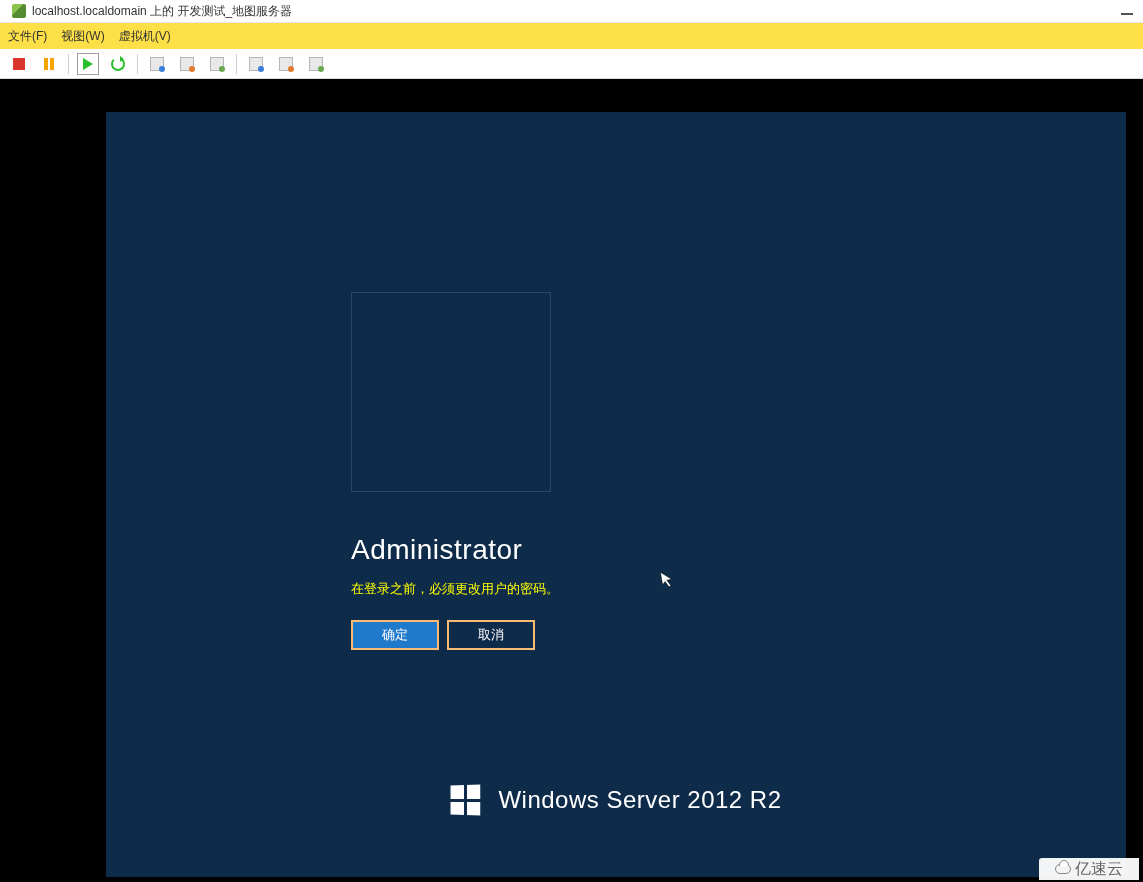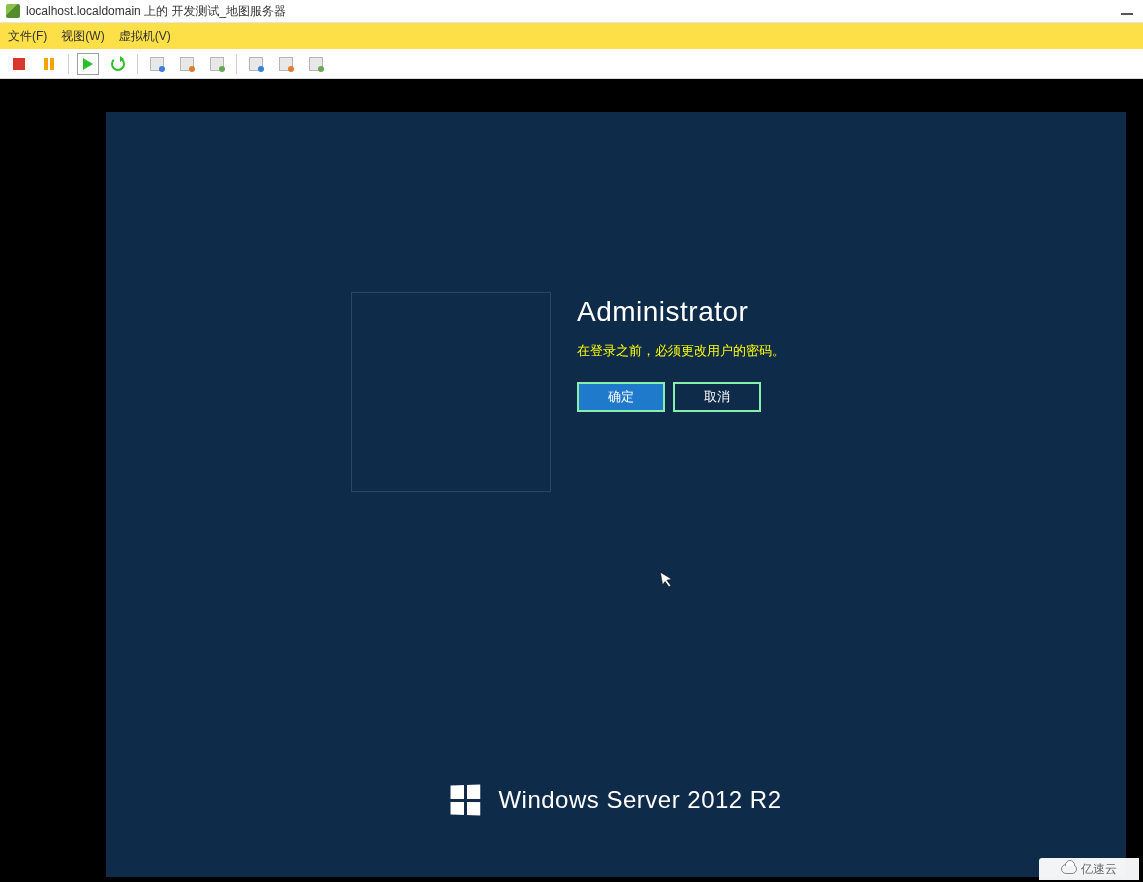--- a/index.html
+++ b/index.html
@@ -10,21 +10,21 @@
     height: 882px;
     overflow: hidden;
     position: relative;
   }
   .titlebar {
     height: 23px;
     background: #ffffff;
     display: flex;
     align-items: center;
     justify-content: space-between;
-    padding: 0 4px 0 6px;
+    padding: 0 4px 0 12px;
     font-size: 12px;
     border-bottom: 1px solid #e5e5e5;
   }
   .titlebar-left { display: flex; align-items: center; gap: 6px; }
   .app-icon {
     width: 14px; height: 14px;
     background: linear-gradient(135deg, #8bc34a 40%, #558b2f 40%);
     border-radius: 2px;
     display: inline-block;
   }
@@ -95,35 +95,35 @@
     width: 100%; height: 803px; background: #000; position: relative;
   }
   .guest-screen {
     position: absolute; left: 106px; top: 33px;
     width: 1020px; height: 765px;
     background: #0f2b4a;
     overflow: hidden;
   }
   .login-box {
     position: absolute; left: 245px; top: 180px;
-    display: flex; gap: 26px;
+    display: flex; gap: 38px; flex-direction: column;
   }
   .avatar {
     width: 200px; height: 200px; border: 1px solid #2a4763;
   }
   .login-right { padding-top: 4px; }
   .username {
     color: #ffffff; font-size: 28px; font-weight: 300; letter-spacing: 0.5px;
   }
   .warn {
     color: #ffff00; font-size: 13px; margin-top: 14px;
   }
   .btn-row { display: flex; gap: 8px; margin-top: 22px; }
   .win-btn {
-    width: 88px; height: 30px; border: 2px solid #86efac;
+    width: 88px; height: 30px; border: 2px solid #fdba74;
     color: #ffffff; font-size: 13px; display: flex; align-items: center; justify-content: center;
     background: transparent;
   }
   .win-btn.primary { background: #1f7acc; }
   .cursor {
     position: absolute; left: 555px; top: 458px; color: #fff; font-size: 16px;
     transform: rotate(-10deg);
   }
   .brand {
     position: absolute; bottom: 62px; width: 100%;
@@ -135,21 +135,21 @@
     transform: perspective(80px) rotateY(-8deg);
   }
   .winlogo div { background: #fff; }
   .brand-text { font-size: 24px; font-weight: 300; letter-spacing: 0.5px; margin-left: 6px; }
   .brand-text .thin { font-weight: 300; }
   .brand-text .semi { font-weight: 400; }
   .watermark {
     position: absolute; right: 4px; bottom: 2px;
     width: 100px; height: 22px; background: rgba(255,255,255,0.95);
     border-radius: 3px 0 0 0; display: flex; align-items: center; justify-content: center;
-    gap: 4px; font-size: 12px; color: #666;
+    gap: 4px; font-size: 16px; color: #666;
   }
   .watermark .cloud {
     width: 16px; height: 10px; border: 1.5px solid #888; border-radius: 8px; position: relative;
   }
   .watermark .cloud::before {
     content: ""; position: absolute; top: -5px; left: 3px; width: 8px; height: 8px;
     border: 1.5px solid #888; border-radius: 50%; background: #fff;
     clip-path: inset(0 0 40% 0);
   }
 </style>

